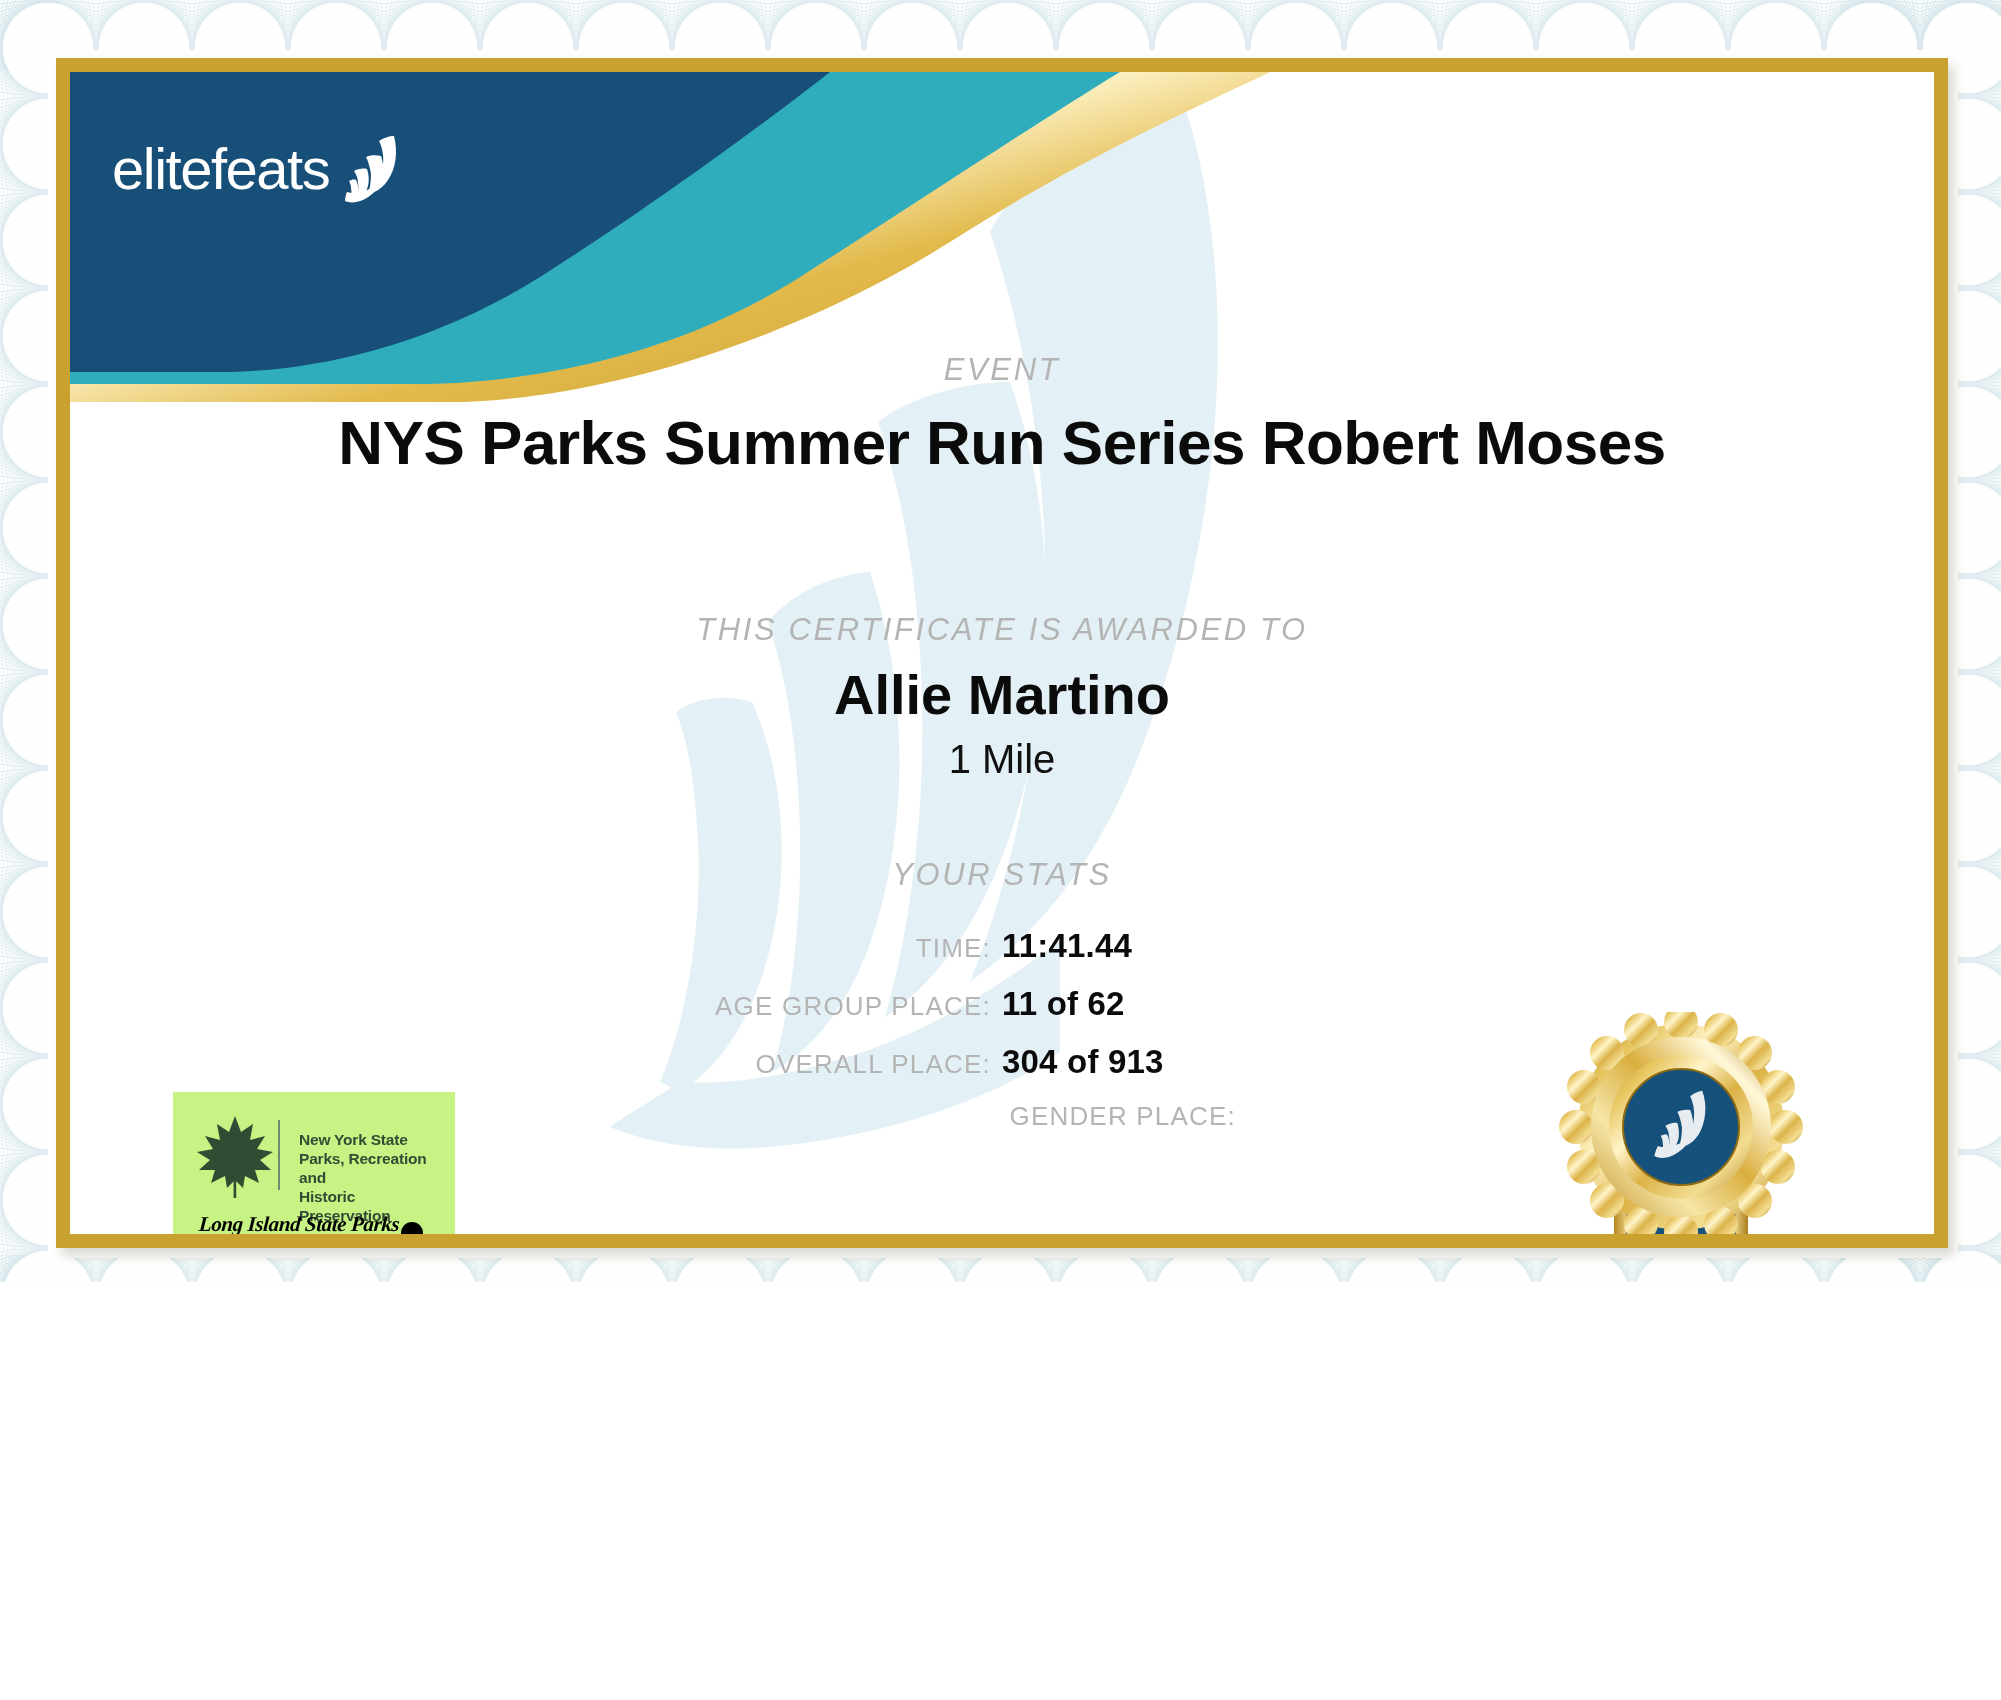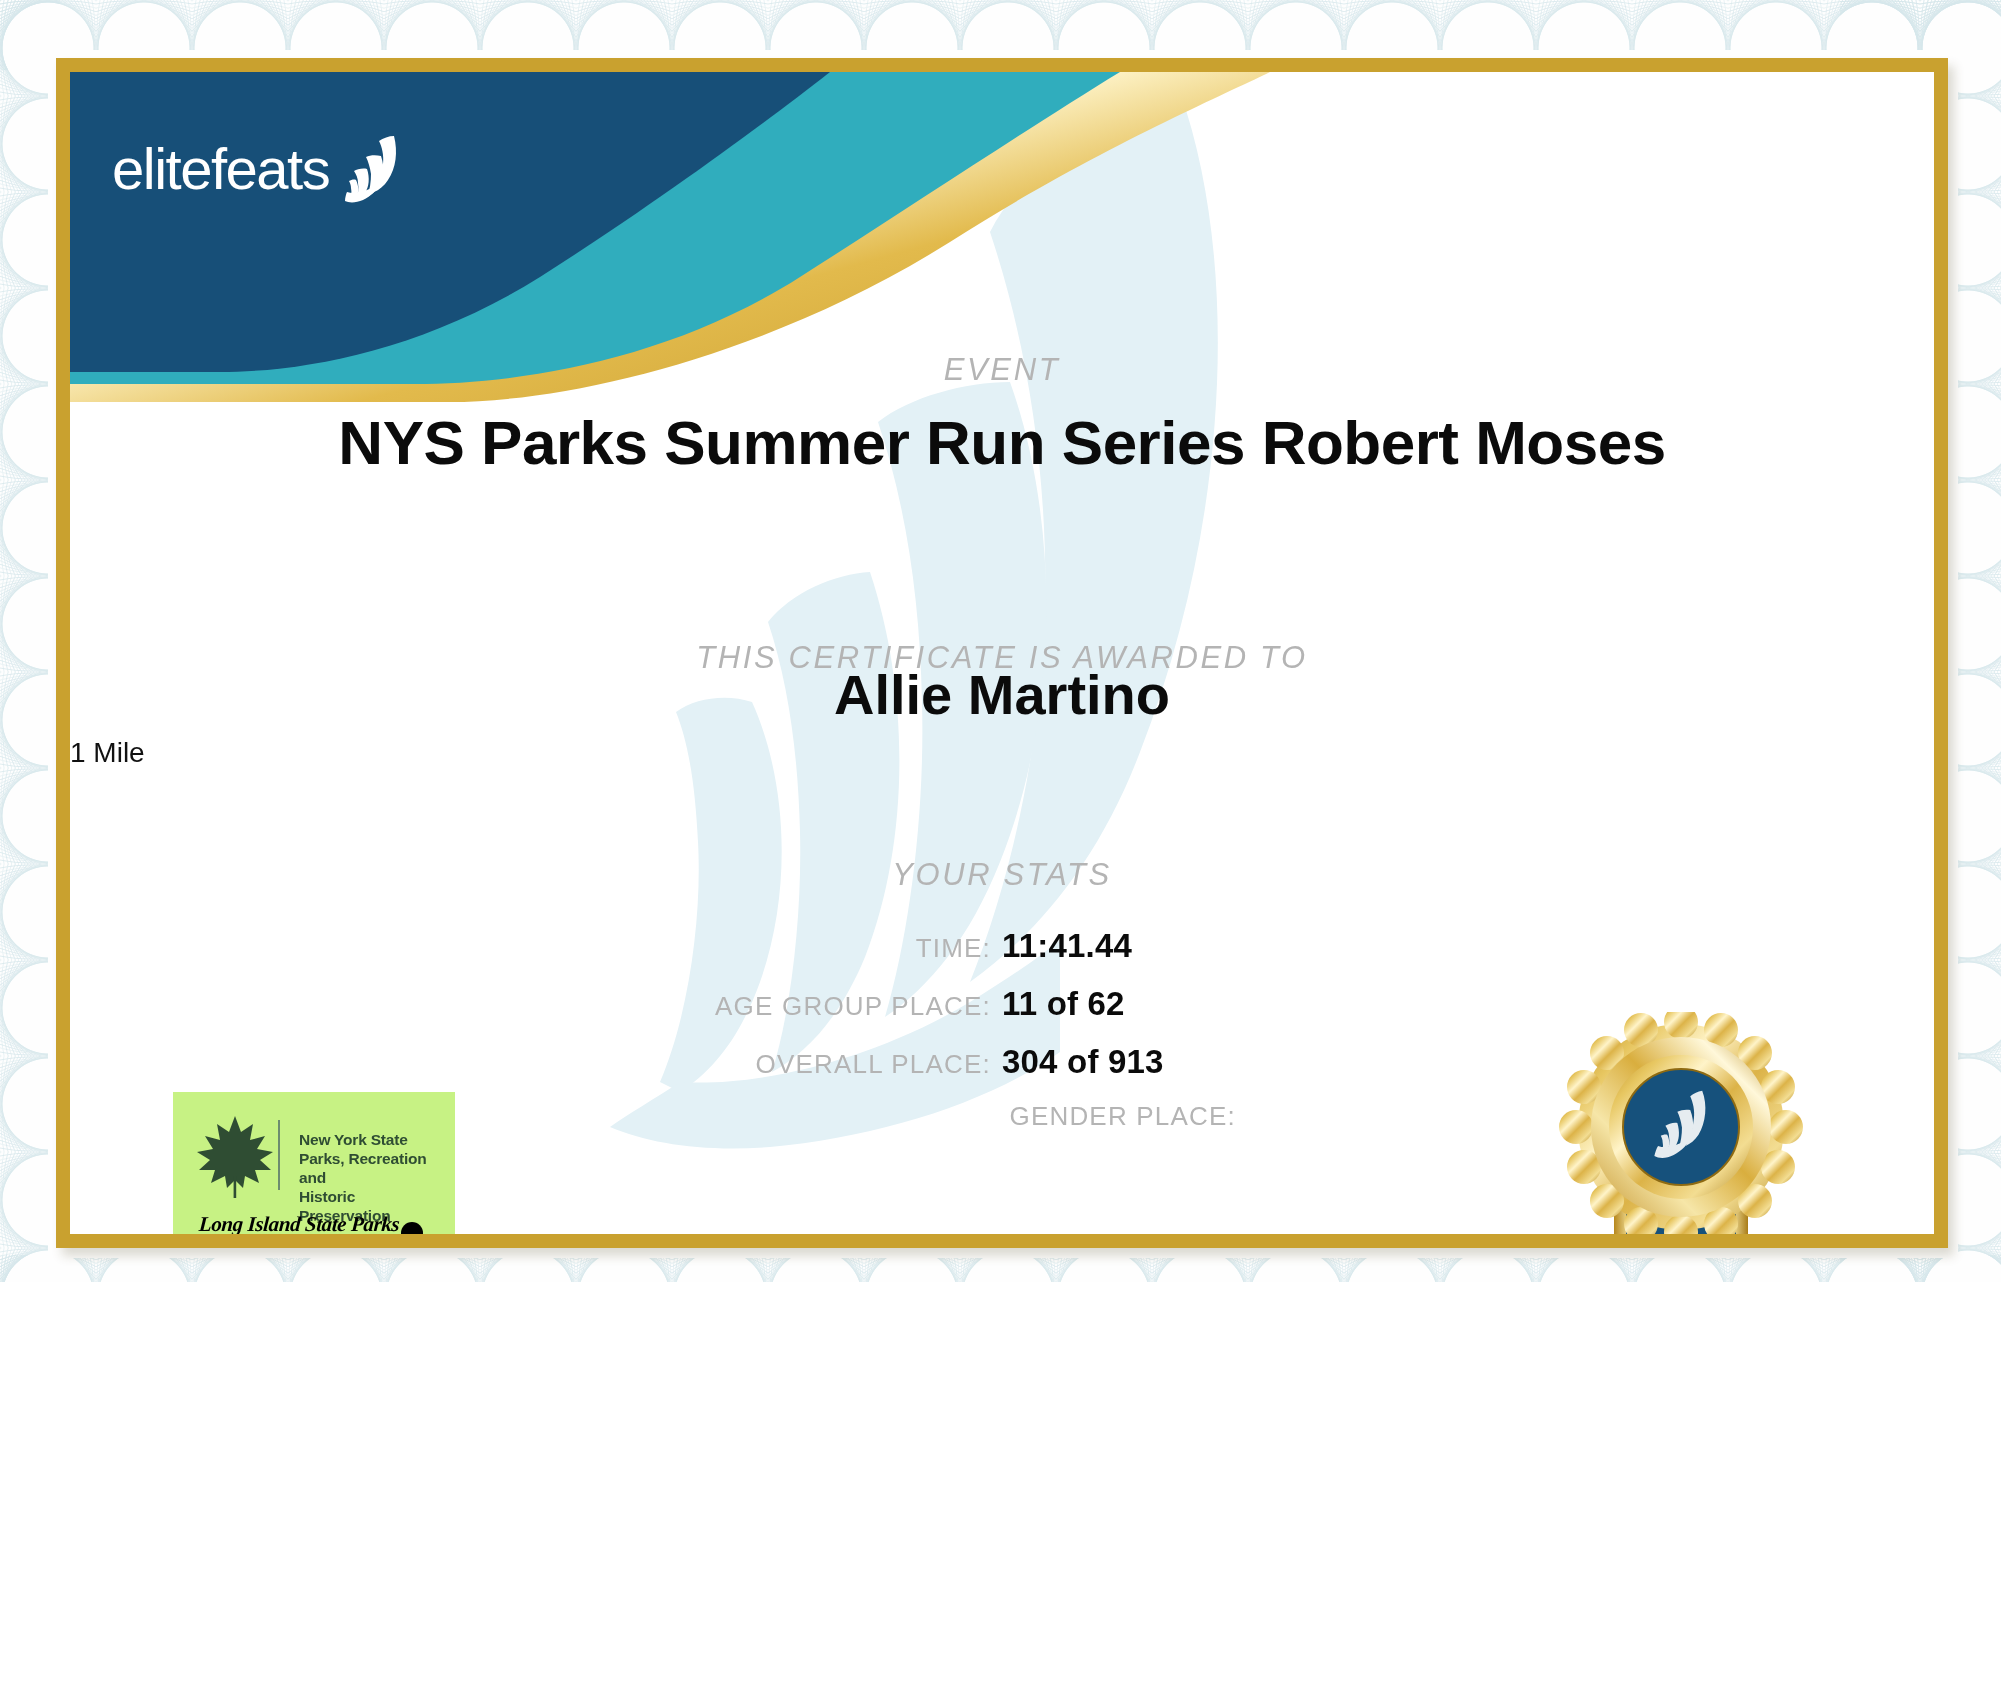--- a/index.html
+++ b/index.html
@@ -88,33 +88,33 @@
   .evt-title {
     position: absolute; left: 0; right: 0; top: 335px;
     text-align: center;
     font-size: 62px;
     font-weight: 700;
     color: #0b0b0b;
     letter-spacing: -0.5px;
     font-family: Liberation Sans, sans-serif;
   }
 
-  .award-caption { position: absolute; left: 0; right: 0; top: 540px; margin-top: 28px; }
+  .award-caption { position: absolute; left: 0; right: 0; top: 540px; }
   .award-name {
     position: absolute; left: 0; right: 0; top: 590px;
     text-align: center;
     font-size: 56px;
     font-weight: 700;
     color: #0b0b0b;
     letter-spacing: 0px;
   }
   .award-dist {
     position: absolute; left: 0; right: 0; top: 665px;
-    text-align: left;
-    font-size: 28px;
+    text-align: center;
+    font-size: 40px;
     font-weight: 400;
     color: #111111;
   }
 
   .stats-caption { position: absolute; left: 0; right: 0; top: 785px; }
 
   .stats-table {
     position: absolute;
     top: 855px;
     left: 0; right: 0;

